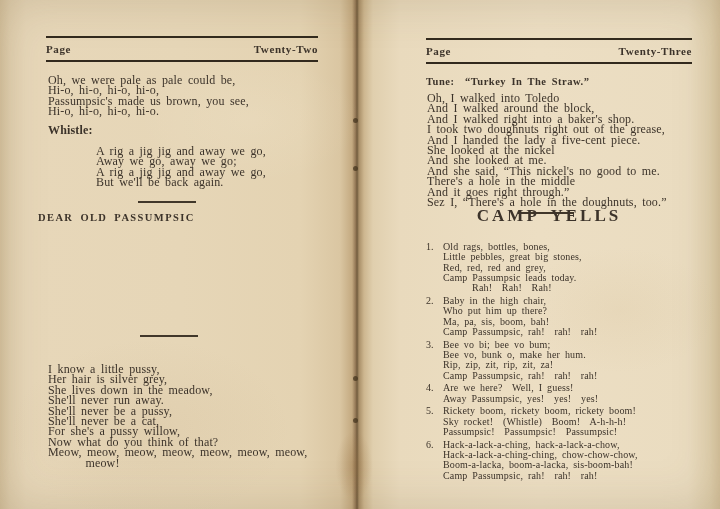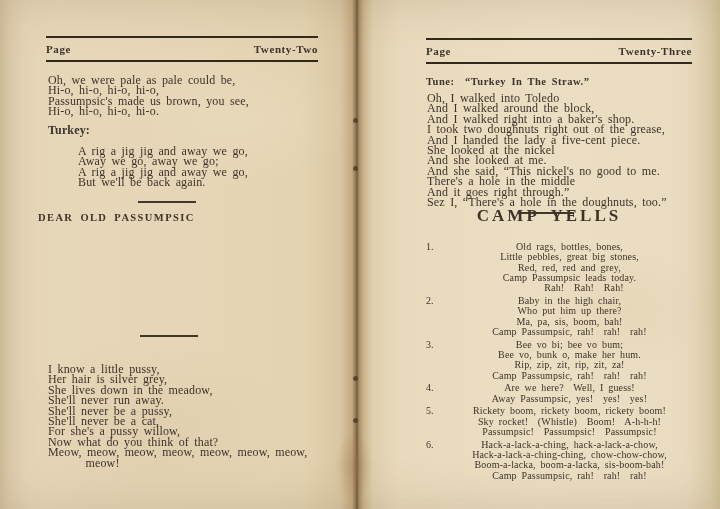--- a/index.html
+++ b/index.html
@@ -31,21 +31,21 @@
   .bold{font-weight:bold;}
   .sec-title{position:absolute;text-align:left;font-weight:bold;font-size:10.5px;
     letter-spacing:1.4px;word-spacing:3px;}
   .big-title{position:absolute;text-align:center;font-weight:bold;font-size:17px;
     letter-spacing:3px;word-spacing:5px;}
   .divider{position:absolute;height:1.5px;background:#41372a;}
   .yells{position:absolute;width:270px;}
   .yell{display:flex;margin-bottom:2.5px;}
   .yell-num{flex:none;width:17px;font-size:10px;line-height:10.3px;word-spacing:2.2px;}
   .yell-lines{flex:1;font-size:10px;line-height:10.3px;white-space:pre-wrap;
-    word-spacing:2.2px;letter-spacing:.15px;text-align:center;}
+    word-spacing:2.2px;letter-spacing:.15px;}
 </style>
 </head>
 <body>
 
 <div class="scan">
 
   <div class="stitch" style="top:118px"></div>
   <div class="stitch" style="top:166px"></div>
   <div class="stitch" style="top:376px"></div>
   <div class="stitch" style="top:418px"></div>
@@ -55,23 +55,23 @@
     <span>Page</span>
     <span>Twenty-Two</span>
   </div>
   <div class="rule" style="left:46px;top:60px;width:272px"></div>
 
   <div class="txt" style="left:48px;top:75px;width:275px">Oh, we were pale as pale could be,
 Hi-o, hi-o, hi-o, hi-o,
 Passumpsic's made us brown, you see,
 Hi-o, hi-o, hi-o, hi-o.</div>
 
-  <div class="txt bold" style="left:48px;top:125px">Turkey:</div>
+  <div class="txt bold" style="left:48px;top:125px">Whistle:</div>
 
-  <div class="txt" style="left:78px;top:146px;width:245px">A rig a jig jig and away we go,
+  <div class="txt" style="left:96px;top:146px;width:245px">A rig a jig jig and away we go,
 Away we go, away we go;
 A rig a jig jig and away we go,
 But we'll be back again.</div>
 
   <div class="divider" style="left:138px;top:201px;width:58px"></div>
 
   <div class="sec-title" style="left:38px;top:212px;width:272px">DEAR OLD PASSUMPSIC</div>
 
 
 

